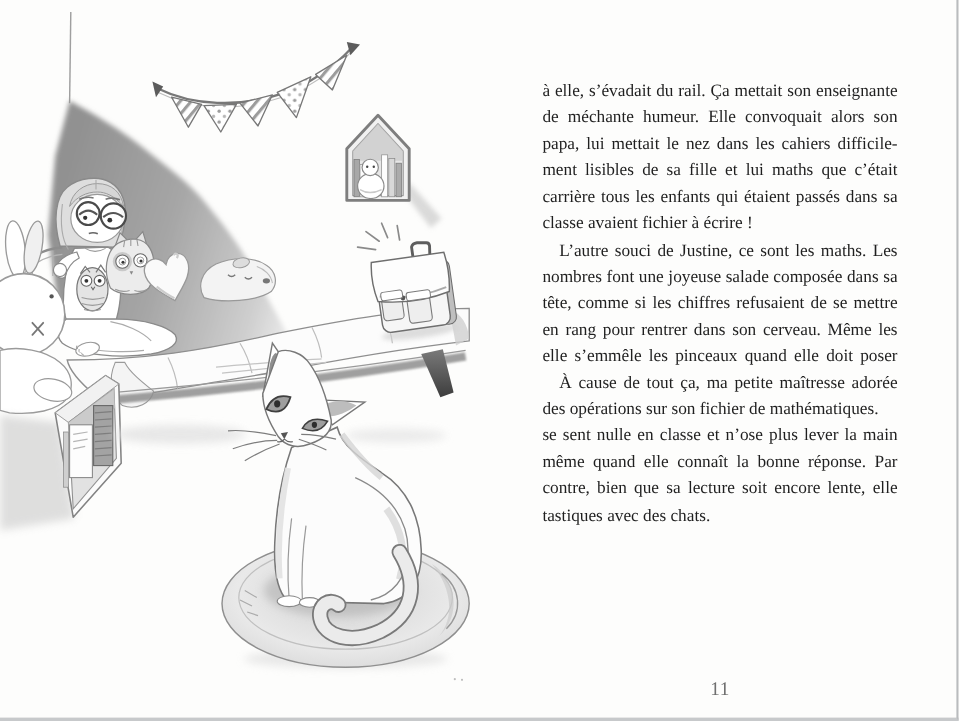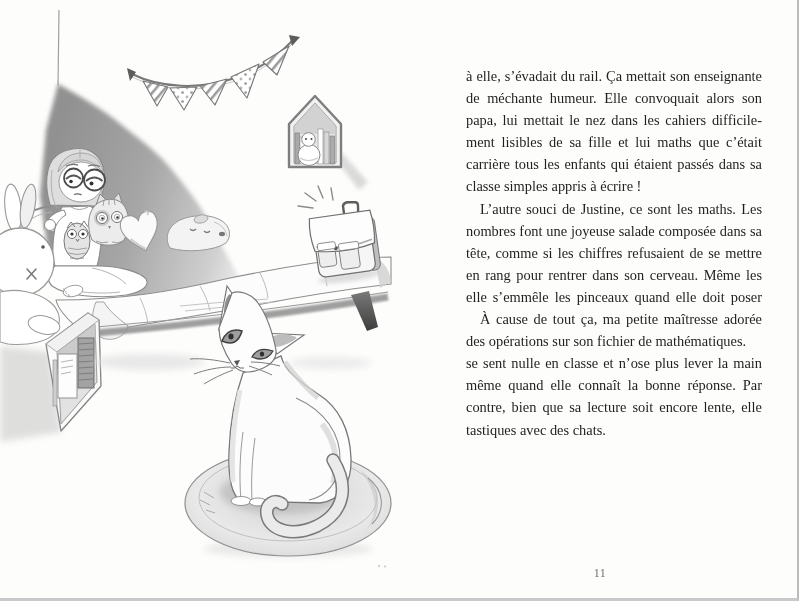--- a/index.html
+++ b/index.html
@@ -1,27 +1,27 @@
 <!DOCTYPE html>
 <html><head>
 <meta charset="utf-8">
 <style>
   html,body{margin:0;padding:0;background:#fff;}
   .stage{position:relative;width:799px;height:601px;background:#fff;overflow:hidden;
          font-family:"Liberation Serif","DejaVu Serif",serif;}
   .page{position:absolute;inset:0;background:#fdfdfc;box-sizing:border-box;
         border-right:2px solid #babcbe;border-bottom:3px solid #c7c9cb;}
   .illus{position:absolute;left:0;top:0;}
-  .text-col{position:absolute;left:466px;top:65px;width:296px;color:#1f1f1f;font-size:14.4px;}
+  .text-col{position:absolute;left:452px;top:65px;width:296px;color:#1f1f1f;font-size:14.4px;}
   .line{height:22.1px;line-height:22.1px;text-align:justify;text-align-last:justify;
         white-space:nowrap;overflow:hidden;}
   .line.end{text-align-last:left;}
   .line.ind{text-indent:14px;}
   .pageno{position:absolute;left:452px;top:566px;width:296px;text-align:center;
-          font-size:12px;color:#6f6f6f;letter-spacing:.5px;}
+          font-size:16px;color:#6f6f6f;letter-spacing:.5px;}
 </style>
 </head>
 <body>
 
 <div class="stage">
   <div class="page">
 
     <svg class="illus" width="445" height="601" viewBox="0 0 445 601">
       <defs>
         <linearGradient id="coneG" gradientUnits="userSpaceOnUse" x1="45" y1="180" x2="250" y2="240">
@@ -290,21 +290,21 @@
         <circle cx="385" cy="566.5" r="0.9"></circle>
       </g>
     </svg>
 
     <div class="text-col">
       <div class="line">à elle, s’évadait du rail. Ça mettait son enseignante</div>
       <div class="line">de méchante humeur. Elle convoquait alors son</div>
       <div class="line">papa, lui mettait le nez dans les cahiers difficile-</div>
       <div class="line">ment lisibles de sa fille et lui maths que c’était</div>
       <div class="line">carrière tous les enfants qui étaient passés dans sa</div>
-      <div class="line end">classe simples appris à écrire !</div>
+      <div class="line end">classe avaient fichier à écrire !</div>
       <div class="line ind">L’autre souci de Justine, ce sont les maths. Les</div>
       <div class="line">nombres font une joyeuse salade composée dans sa</div>
       <div class="line">tête, comme si les chiffres refusaient de se mettre</div>
       <div class="line">en rang pour rentrer dans son cerveau. Même les</div>
       <div class="line">elle s’emmêle les pinceaux quand elle doit poser</div>
       <div class="line ind">À cause de tout ça, ma petite maîtresse adorée</div>
       <div class="line end">des opérations sur son fichier de mathématiques.</div>
       <div class="line">se sent nulle en classe et n’ose plus lever la main</div>
       <div class="line">même quand elle connaît la bonne réponse. Par</div>
       <div class="line">contre, bien que sa lecture soit encore lente, elle</div>

